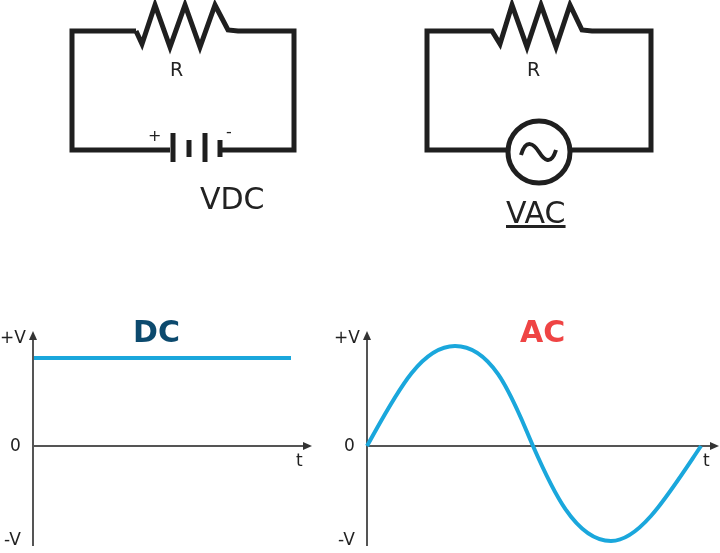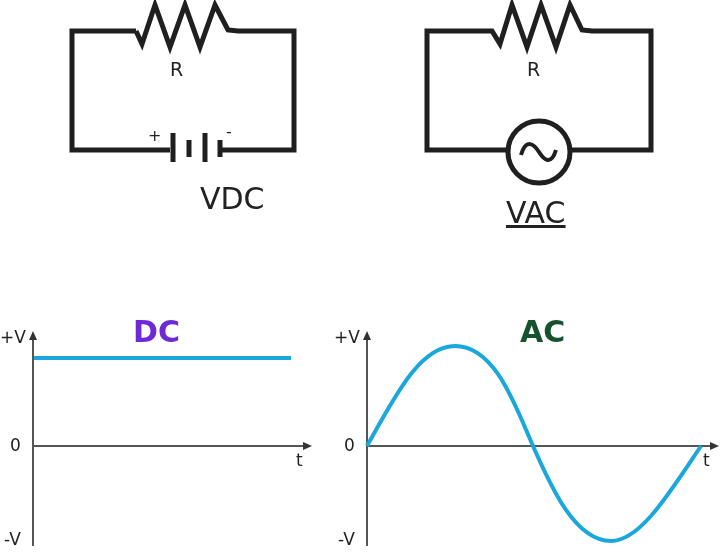--- a/index.html
+++ b/index.html
@@ -49,23 +49,23 @@
 </svg>
 
 <div class="lbl r-lbl" style="left:170px;top:60px;">R</div>
 <div class="lbl" style="left:148px;top:128px;font-size:16px;">+</div>
 <div class="lbl" style="left:226px;top:124px;font-size:16px;">-</div>
 <div class="lbl src-lbl" style="left:153px;top:184px;margin-left:47px;">VDC</div>
 
 <div class="lbl r-lbl" style="left:527px;top:60px;">R</div>
 <div class="lbl src-lbl" style="left:506px;top:198px;text-decoration:underline;">VAC</div>
 
-<div class="lbl title" style="left:133px;top:317px;color:#6d28d9;">DC</div>
+<div class="lbl title" style="left:133px;top:317px;color:#0c4a6e;">DC</div>
 <div class="lbl ax" style="left:0px;top:329px;">+V</div>
 <div class="lbl ax" style="left:10px;top:437px;">0</div>
 <div class="lbl ax" style="left:4px;top:531px;">-V</div>
 <div class="lbl ax" style="left:296px;top:452px;">t</div>
 
-<div class="lbl title" style="left:520px;top:317px;color:#14532d;">AC</div>
+<div class="lbl title" style="left:520px;top:317px;color:#ef4444;">AC</div>
 <div class="lbl ax" style="left:334px;top:329px;">+V</div>
 <div class="lbl ax" style="left:344px;top:437px;">0</div>
 <div class="lbl ax" style="left:338px;top:531px;">-V</div>
 <div class="lbl ax" style="left:703px;top:452px;">t</div>
 
 </body></html>

